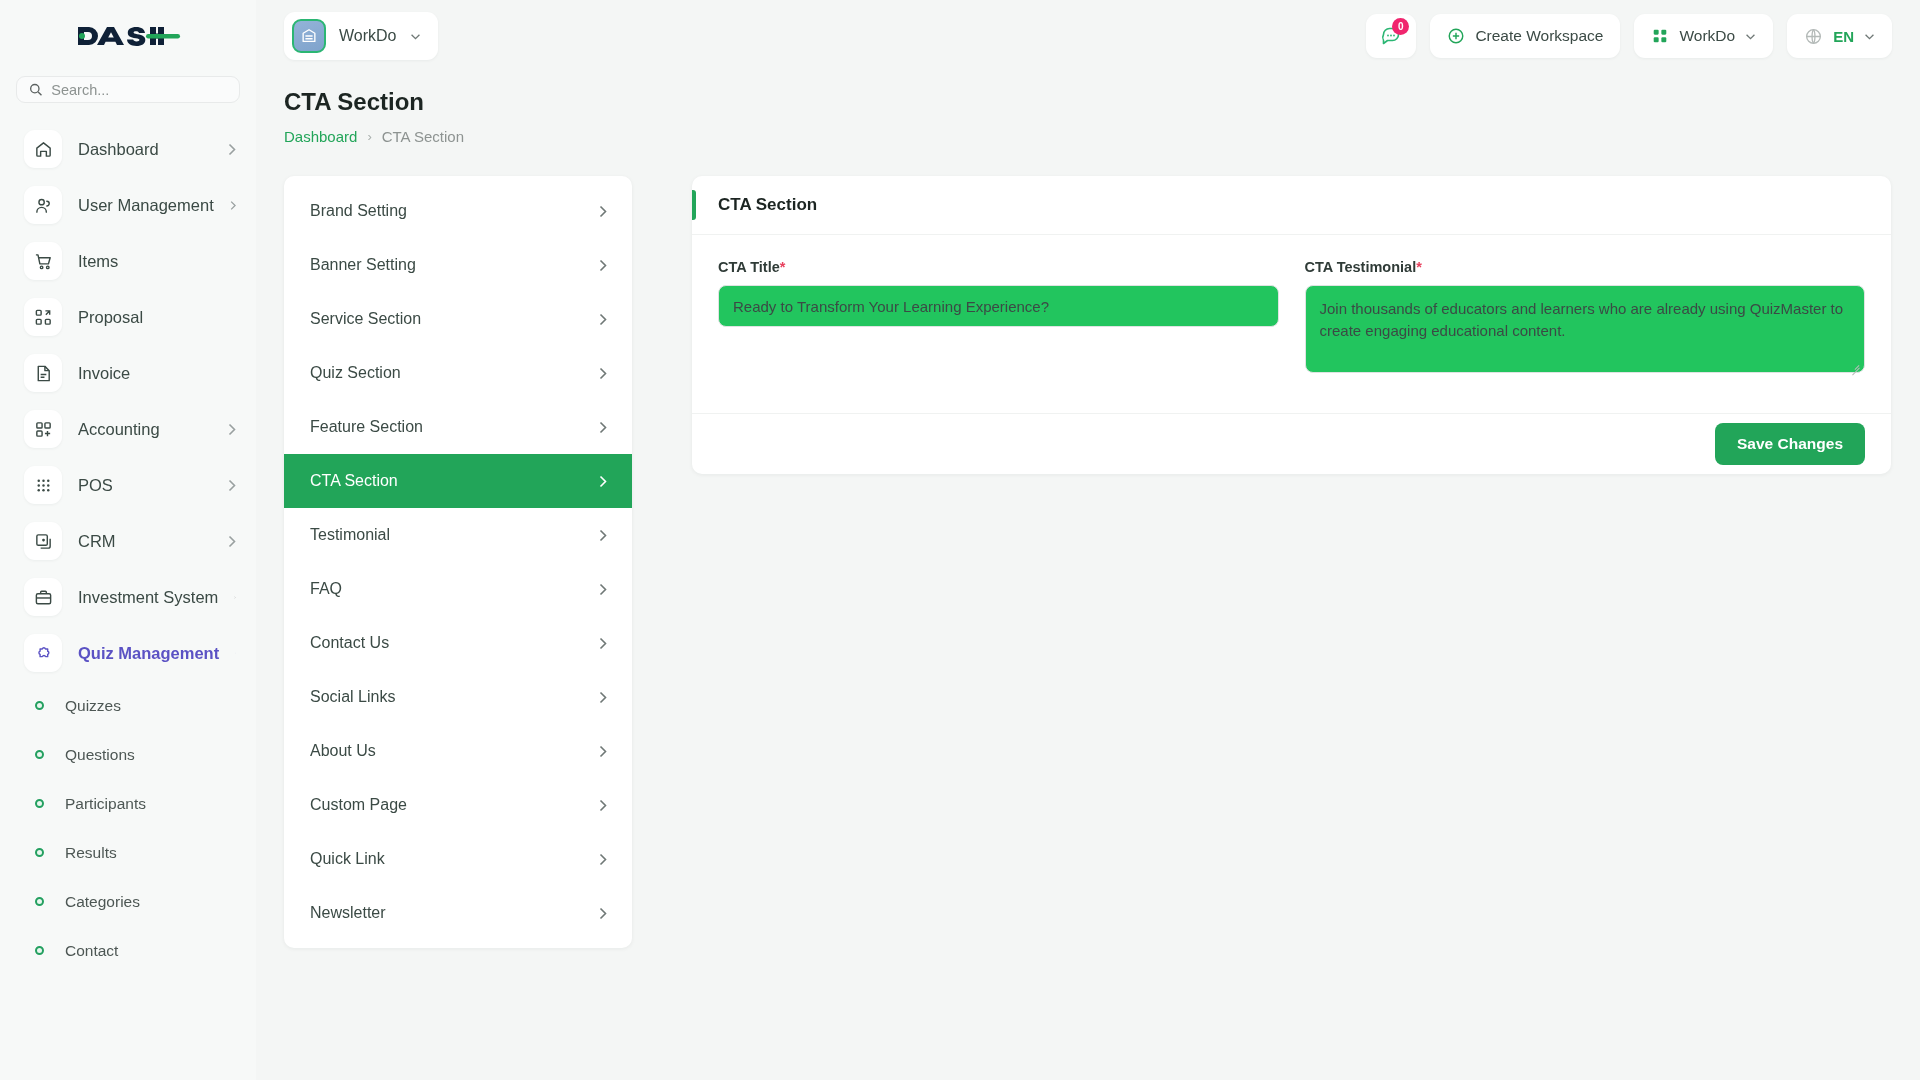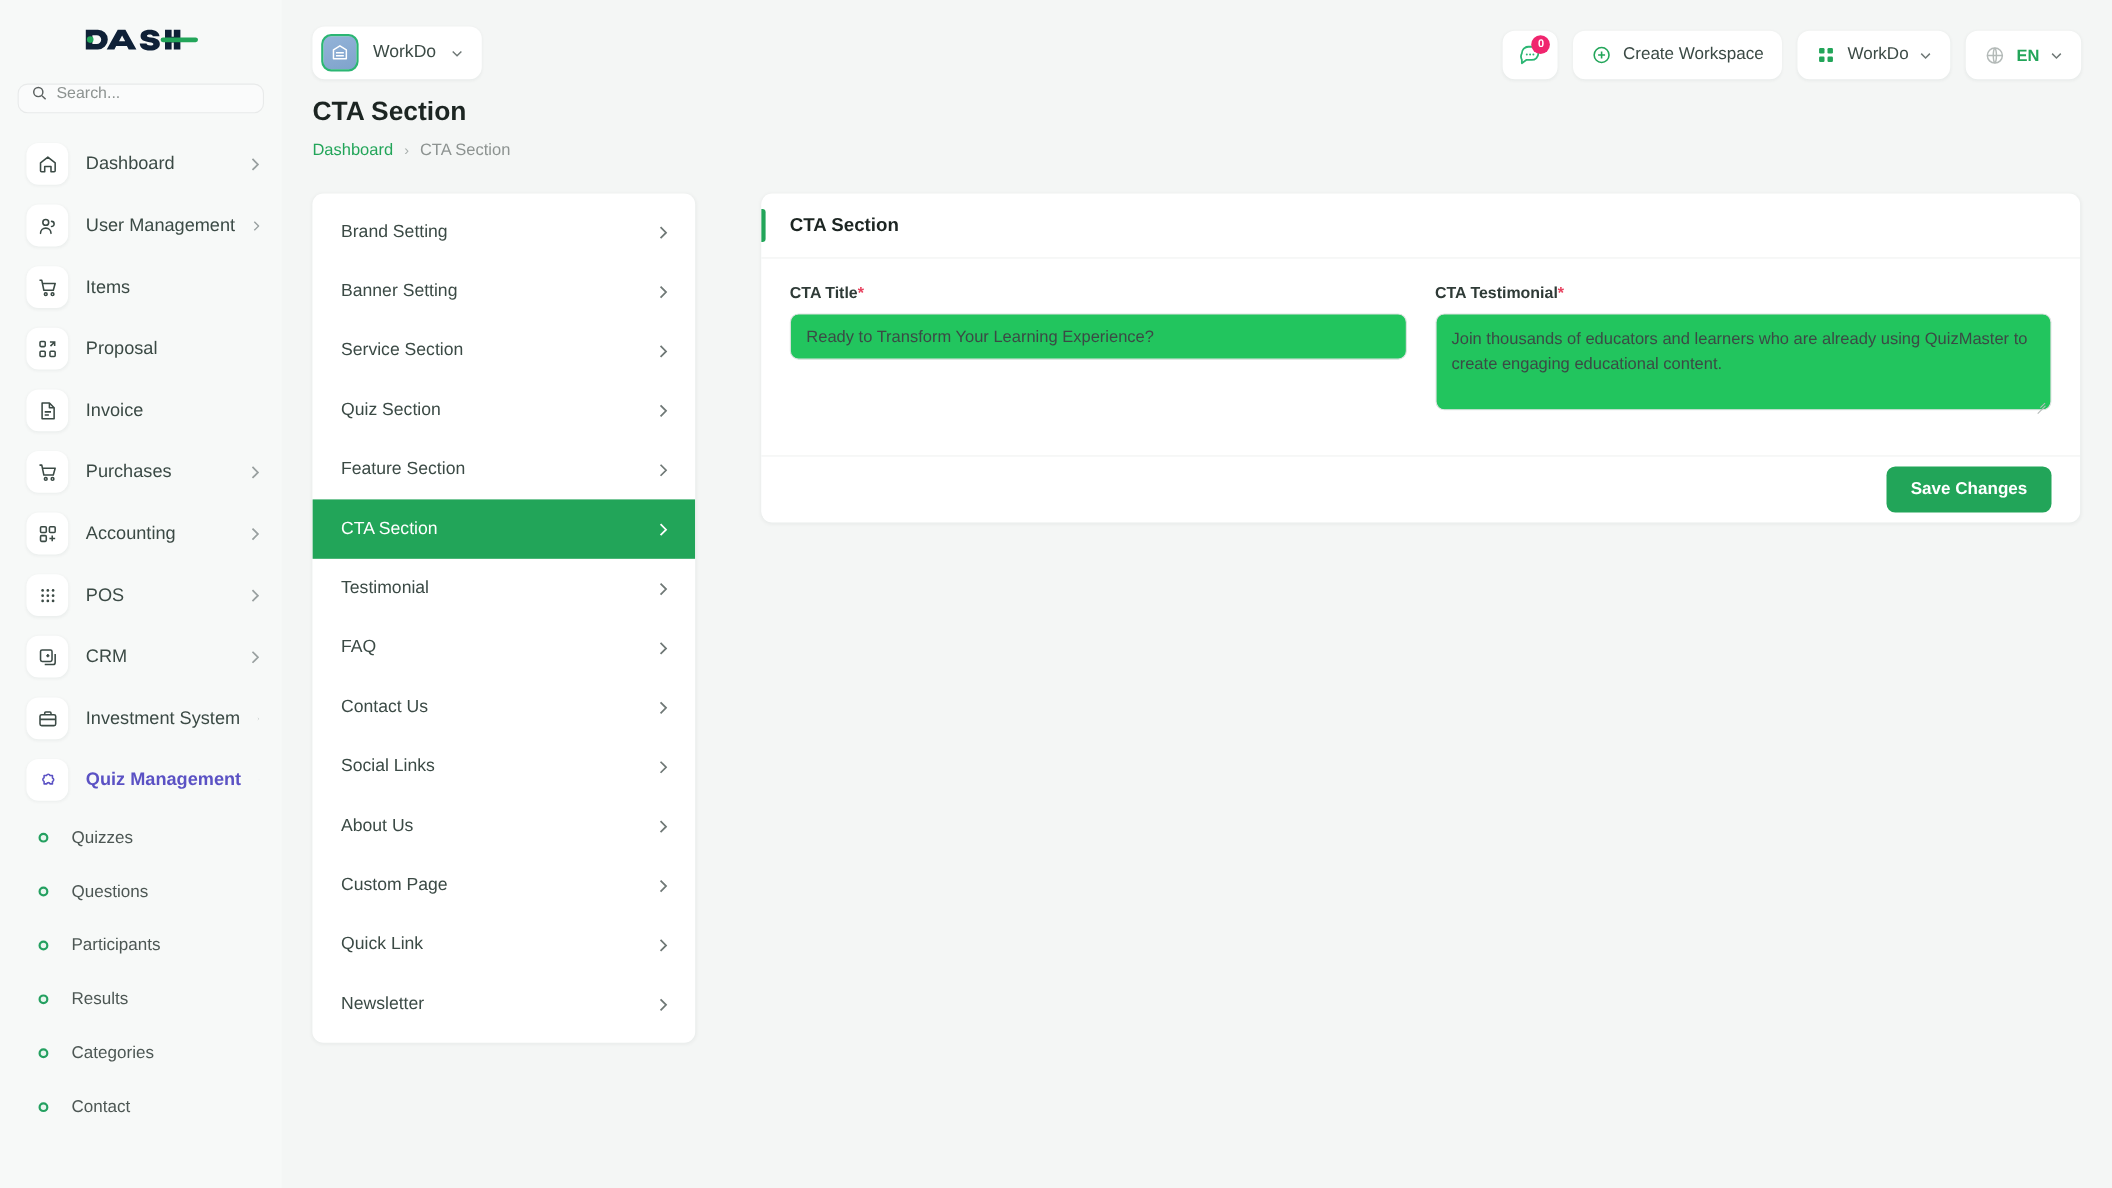--- a/index.html
+++ b/index.html
@@ -21,21 +21,21 @@
     height: 72px;
     display: flex; align-items: center; justify-content: center;
   }
   .logo { display: flex; align-items: center; }
   .search-box {
     margin: 4px 16px 0 16px;
     height: 27px;
     background: #fafbfb;
     border: 1px solid #e8eaea;
     border-radius: 9px;
-    display: flex; align-items: flex-start;
+    display: flex; align-items: center;
     padding: 0 12px;
     gap: 9px;
   }
   .search-box input {
     border: none; outline: none; background: transparent;
     font-family: "Liberation Sans", sans-serif;
     font-size: 14.5px; color: #5b6160; width: 100%;
   }
   .search-box input::placeholder { color: #8d9391; }
 
@@ -75,21 +75,21 @@
     border-radius: 50%;
     border: 2px solid #24a060;
     background: #e9f6ef;
   }
   .subnav-label { font-size: 15.5px; color: #4d5754; }
 
   
   .topbar {
     position: absolute; left: 256px; top: 0;
     width: 1664px; height: 72px;
-    display: flex; align-items: flex-end;
+    display: flex; align-items: center;
     padding: 0 28px 0 28px;
   }
   .ws-pill {
     display: flex; align-items: center; gap: 13px;
     background: #ffffff;
     border-radius: 11px;
     padding: 7px 17px 7px 8px;
     box-shadow: 0 1px 3px rgba(20,30,40,.05);
     cursor: pointer;
   }
@@ -314,33 +314,20 @@
       <span class="nav-icon">
         <svg width="19" height="19" viewBox="0 0 20 20" fill="none" stroke="#3b4a45" stroke-width="1.5" stroke-linejoin="round">
           <path d="M4.5 2.5h7L16 7v10.5H4.5z"></path>
             <path d="M11.5 2.5V7H16"></path>
             <path d="M7 11h6M7 14h4"></path>
         </svg>
       </span>
       <span class="nav-label">Invoice</span>
     </div>
 
-    <div class="nav-item">
-      <span class="nav-icon">
-        <svg width="19" height="19" viewBox="0 0 20 20" fill="none" stroke="#3b4a45" stroke-width="1.5" stroke-linejoin="round">
-          <path d="M2 3h2.2l2 9.5h9l1.8-6.5H5"></path>
-            <circle cx="8" cy="16.2" r="1.3"></circle>
-            <circle cx="14.5" cy="16.2" r="1.3"></circle>
-        </svg>
-      </span>
-      <span class="nav-label">Purchases</span>
-      <svg class="chev-right" width="8" height="13" viewBox="0 0 8 13" fill="none" stroke="currentColor" stroke-width="1.6">
-          <path d="M1.5 1.5L6.5 6.5L1.5 11.5"></path>
-        </svg>
-    </div>
 
     <div class="nav-item">
       <span class="nav-icon">
         <svg width="19" height="19" viewBox="0 0 20 20" fill="none" stroke="#3b4a45" stroke-width="1.5">
           <rect x="3" y="3" width="5.5" height="5.5" rx="1"></rect>
             <rect x="11.5" y="3" width="5.5" height="5.5" rx="1"></rect>
           <rect x="3" y="11.5" width="5.5" height="5.5" rx="1"></rect>
             <path d="M14.2 11.5v5.5M11.5 14.2h5.5"></path>
         </svg>
       </span>

